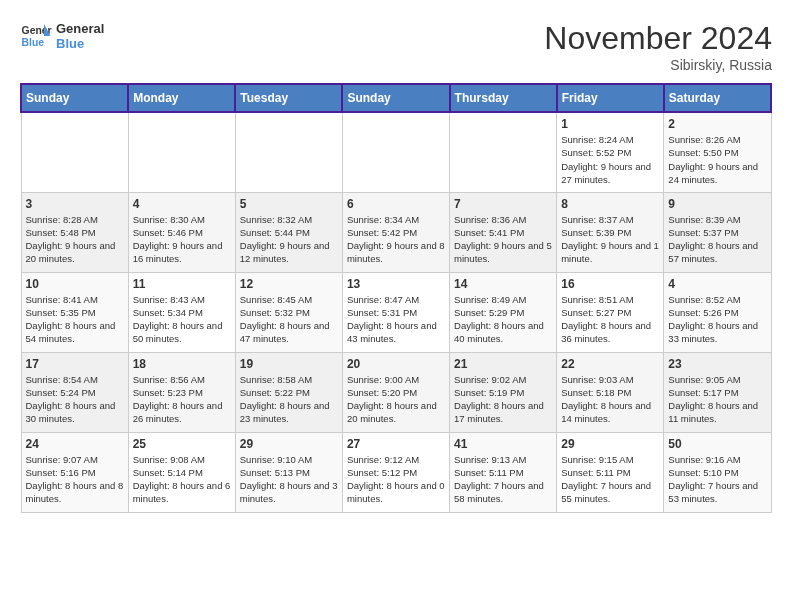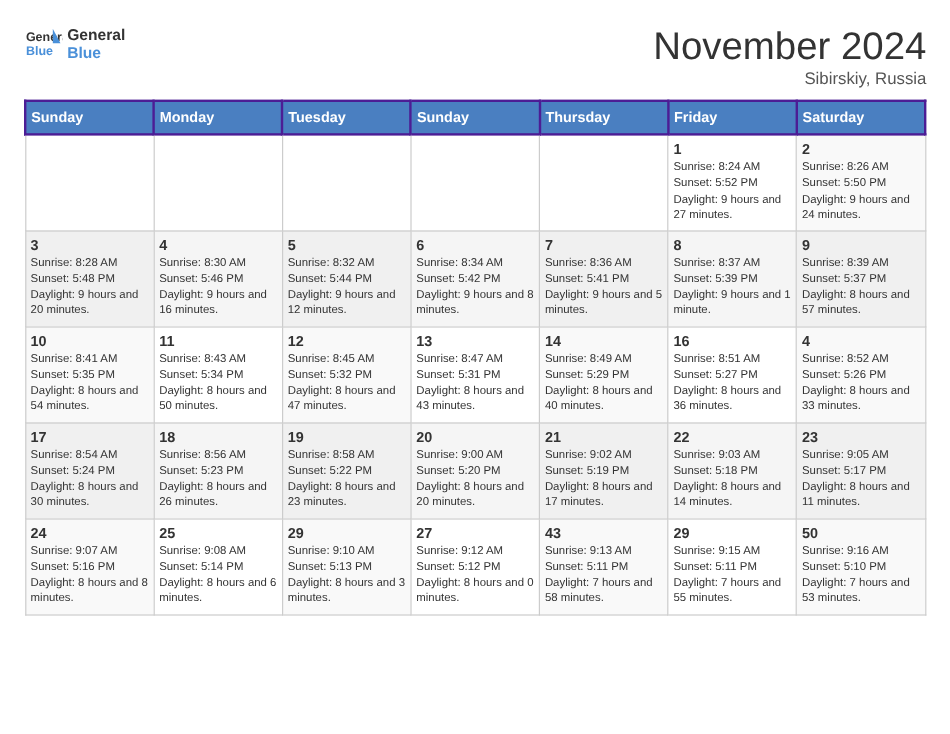--- a/index.html
+++ b/index.html
@@ -235,21 +235,21 @@
         </td>
         <td>
           <span class="day-num">29</span>
           <div class="day-info">Sunrise: 9:10 AM<br>Sunset: 5:13 PM<br>Daylight: 8 hours and 3 minutes.</div>
         </td>
         <td>
           <span class="day-num">27</span>
           <div class="day-info">Sunrise: 9:12 AM<br>Sunset: 5:12 PM<br>Daylight: 8 hours and 0 minutes.</div>
         </td>
         <td>
-          <span class="day-num">43</span>
+          <span class="day-num">41</span>
           <div class="day-info">Sunrise: 9:13 AM<br>Sunset: 5:11 PM<br>Daylight: 7 hours and 58 minutes.</div>
         </td>
         <td>
           <span class="day-num">29</span>
           <div class="day-info">Sunrise: 9:15 AM<br>Sunset: 5:11 PM<br>Daylight: 7 hours and 55 minutes.</div>
         </td>
         <td>
           <span class="day-num">50</span>
           <div class="day-info">Sunrise: 9:16 AM<br>Sunset: 5:10 PM<br>Daylight: 7 hours and 53 minutes.</div>
         </td>

